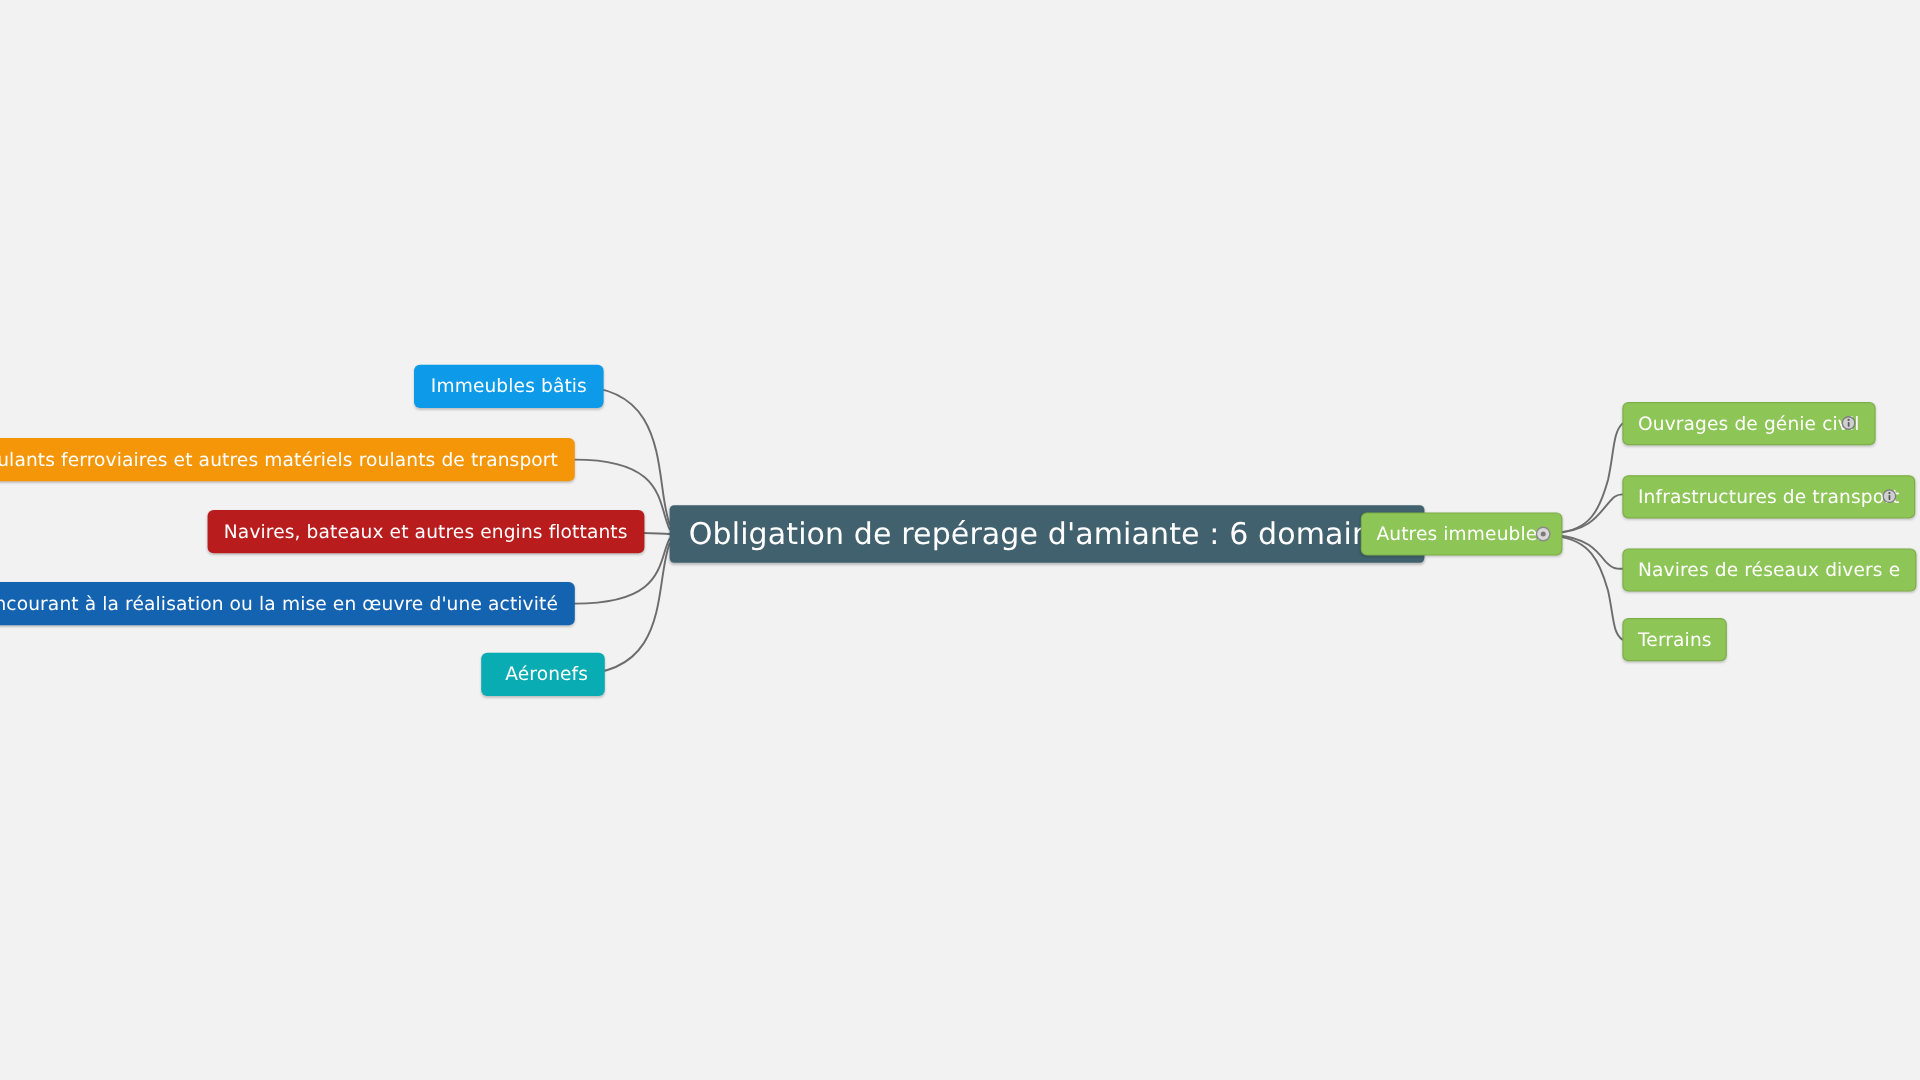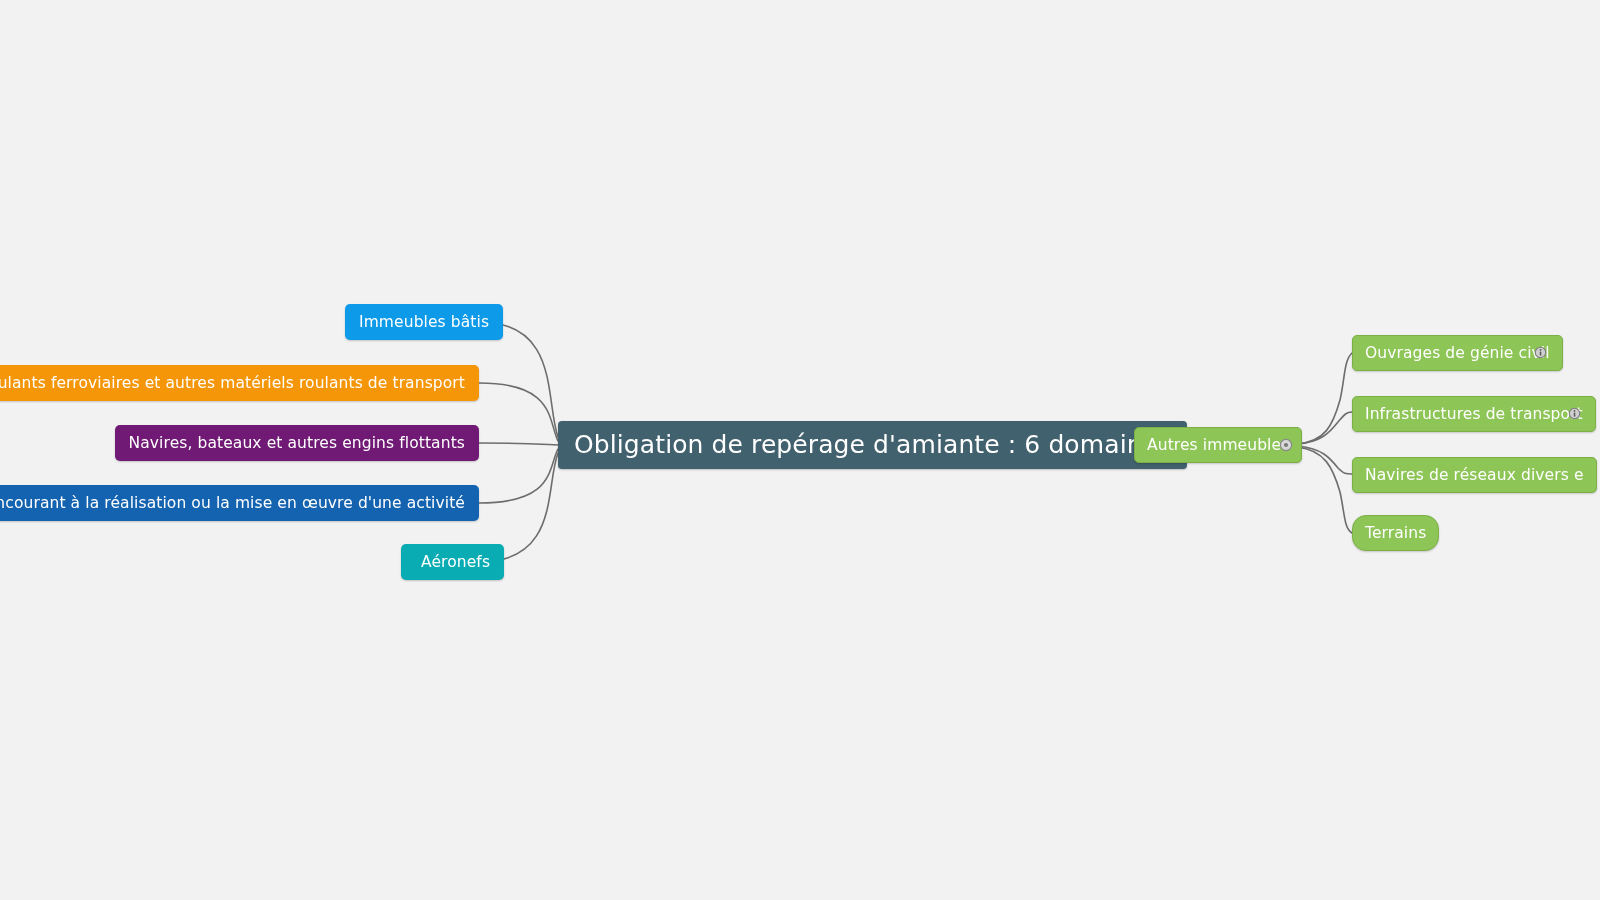--- a/index.html
+++ b/index.html
@@ -126,21 +126,21 @@
   </div>
 
   <div class="node node-branch" style="left:345px; top:304px; background:#0d9ae8;">
     <span class="node-label">Immeubles bâtis</span>
   </div>
 
   <div class="node node-branch" style="right:1121px; top:365px; background:#f59608;">
     <span class="node-label">Matériels roulants ferroviaires et autres matériels roulants de transport</span>
   </div>
 
-  <div class="node node-branch" style="right:1121px; top:425px; background:#701a75;">
+  <div class="node node-branch" style="right:1063px; top:425px; background:#b91c1c;">
     <span class="node-label">Navires, bateaux et autres engins flottants</span>
   </div>
 
   <div class="node node-branch" style="right:1121px; top:485px; background:#1463b0;">
     <span class="node-label">Équipements concourant à la réalisation ou la mise en œuvre d'une activité</span>
   </div>
 
   <div class="node node-branch" style="left:401px; top:544px; background:#0aacb4;padding-left:20px;">
     <span class="node-label">Aéronefs</span>
   </div>
@@ -175,17 +175,17 @@
       <circle cx="6.5" cy="6.5" r="5.2" fill="#cfcfcf" stroke="#7d7d7d" stroke-width="1.1"></circle>
       <circle cx="6.5" cy="3.9" r="0.95" fill="#5a5a5a"></circle>
       <rect x="5.8" y="5.6" width="1.5" height="4.1" rx="0.6" fill="#5a5a5a"></rect>
     </svg>
   </div>
 
   <div class="node node-child" style="left:1352px; top:457px; background:#8dc556;">
     <span class="node-label">Navires de réseaux divers e</span>
   </div>
 
-  <div class="node node-child" style="left:1352px; top:515px; background:#8dc556;border-radius:14px;">
+  <div class="node node-child" style="left:1352px; top:515px; background:#8dc556;">
     <span class="node-label">Terrains</span>
   </div>
 
 </div>
 
 </body></html>

